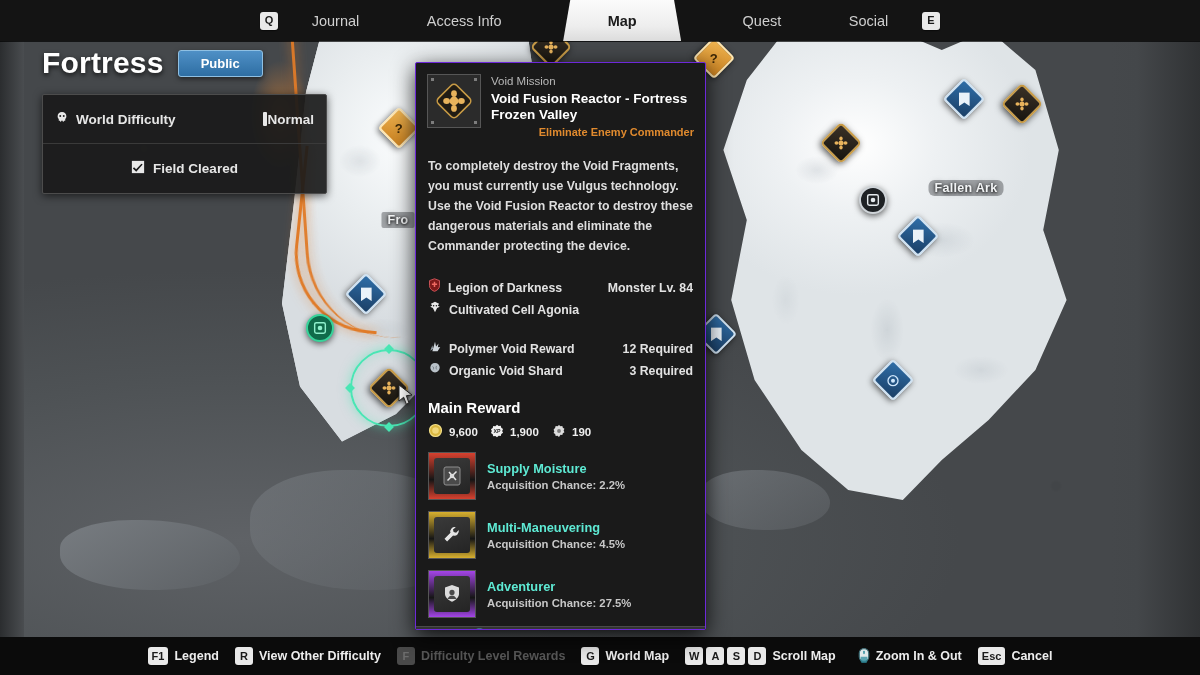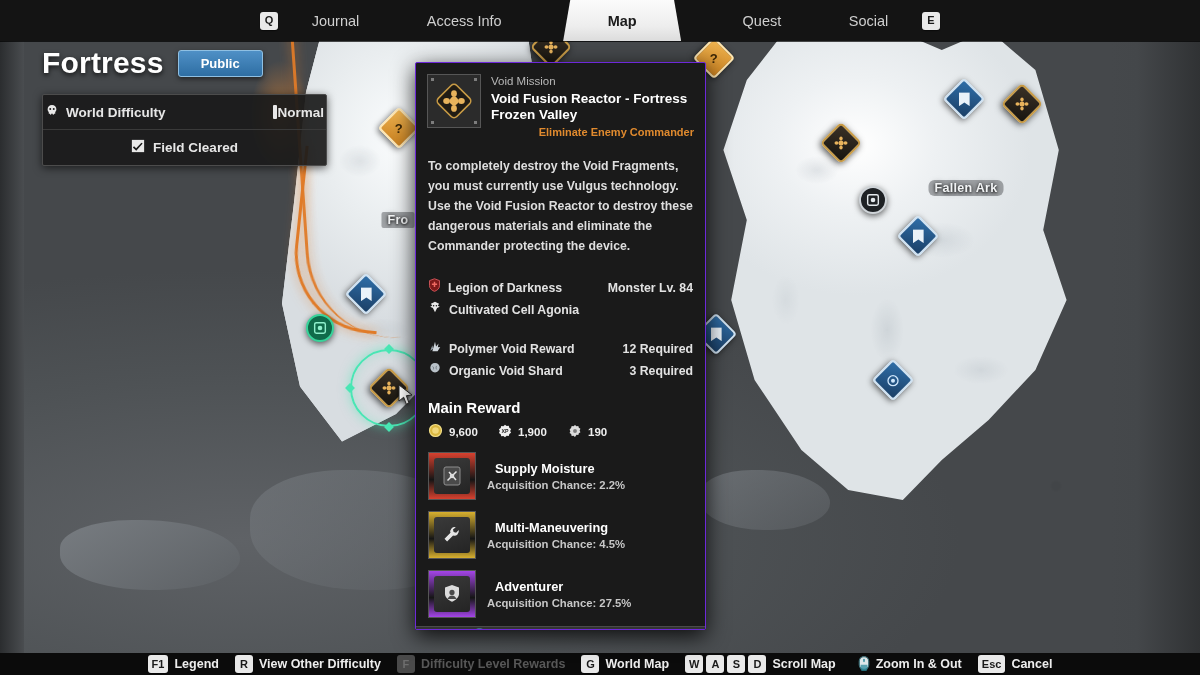--- a/index.html
+++ b/index.html
@@ -158,21 +158,21 @@
   #public-badge{
     background:linear-gradient(180deg,#4f90c6,#2e6ea3); color:#fff; font-size:13px; font-weight:700;
     padding:5px 22px; border-radius:3px; border:1px solid #8fc0e3; box-shadow:0 2px 5px rgba(0,0,0,.5);
     cursor:pointer;
   }
   .info-box{
     background:rgba(26,26,26,.92); border:1px solid #4c4c4c; border-radius:2px;
     box-shadow:0 2px 8px rgba(0,0,0,.6); overflow:hidden;
   }
   .info-row{
-    display:flex; align-items:center; height:35px; padding:0 2px;
+    display:flex; align-items:center; height:49px; padding:0 12px;
     font-size:13.5px; color:#e6e6e6; font-weight:700; border-bottom:1px solid #3a3a3a;
   }
   .info-row:last-child{ border-bottom:none; justify-content:center; gap:8px; }
   .info-row .left{ display:flex; align-items:center; gap:7px; }
   .info-row .right{ margin-left:auto; display:flex; align-items:center; }
   .diffbar{ width:4px;height:14px;background:#e8e8e8;border-radius:1px; }
 
   
   #tooltip{
     position:absolute; left:415px; top:62px; width:291px; height:568px; z-index:40;
@@ -189,43 +189,43 @@
   .tt-kind{ font-size:11.5px; color:#b8b8b8; line-height:1.35; }
   .tt-title{ font-size:13.5px; font-weight:700; color:#fff; line-height:1.22; margin-top:1px; }
   .tt-obj{ font-size:11px; font-weight:700; color:#e08a2e; text-align:right; margin-top:3px; }
   .tt-sep{ height:1px; background:#3c3c3c; margin:0 10px; }
   .tt-desc{ padding:11px 12px 12px 12px; font-size:12.3px; line-height:1.62; color:#dedede; font-weight:600; }
   .tt-sec{ padding:9px 12px 9px 12px; }
   .tt-line{ display:flex; align-items:center; font-size:12.3px; color:#e2e2e2; line-height:1.75; font-weight:600; }
   .tt-line .nm{ display:flex; align-items:center; gap:7px; }
   .tt-line .vl{ margin-left:auto; color:#e2e2e2; }
   .tt-rewtitle{ font-size:15px; font-weight:700; color:#fff; padding:8px 12px 4px 12px; }
-  .cur-row{ display:flex; align-items:center; gap:8px; padding:3px 4px 9px 12px; }
+  .cur-row{ display:flex; align-items:center; padding:3px 4px 9px 12px; }
   .cur{ display:flex; align-items:center; gap:6px; font-size:11.5px; color:#efefef; font-weight:700; min-width:62px; }
   .item{ display:flex; align-items:center; gap:11px; padding:3px 12px 3px 12px; margin-bottom:5px; }
   .item-icon{ width:48px;height:48px; flex:0 0 48px; position:relative; border:1px solid #555; background:#1c1c1c; }
   .item-icon .rarity{ position:absolute; inset:0; }
   .item-icon .inner{
     position:absolute; inset:5px; background:linear-gradient(160deg,#3a3a3a,#242424);
     border-radius:3px; display:flex;align-items:center;justify-content:center;
   }
-  .item-name{ font-size:12.8px; font-weight:700; color:#ffffff; line-height:1.25;margin-left:8px; }
+  .item-name{ font-size:12.8px; font-weight:700; color:#5eead4; line-height:1.25; }
   .item-chance{ font-size:11.3px; color:#c7c7c7; margin-top:2px; font-weight:600; }
   .tt-foot{
     margin-top:auto; height:30px; background:#333333; border-top:1px solid #4a4a4a;
     display:flex; align-items:center; gap:8px; padding:0 12px; font-size:12.3px; color:#ededed; font-weight:700;
   }
   .keycap-sm{
     display:inline-flex;align-items:center;justify-content:center; min-width:22px;height:16px;padding:0 4px;
     background:#b9b9b9; color:#1d1d1d; font-size:9px; font-weight:700; border-radius:2px;
   }
 
   
   #bottombar{
-    position:absolute; left:0; right:0; bottom:0; height:22px; background:#0b0b0b; z-index:30;
+    position:absolute; left:0; right:0; bottom:0; height:38px; background:#0b0b0b; z-index:30;
     display:flex; align-items:center; justify-content:center; gap:16px;
   }
   .hint{ display:flex; align-items:center; gap:6px; font-size:12.5px; color:#ededed; font-weight:700; }
   .hint.disabled{ color:#575757; }
   .hint .keys{ display:flex; gap:3px; }
 </style>
 </head>
 <body>
 
 <div id="map-layer">

